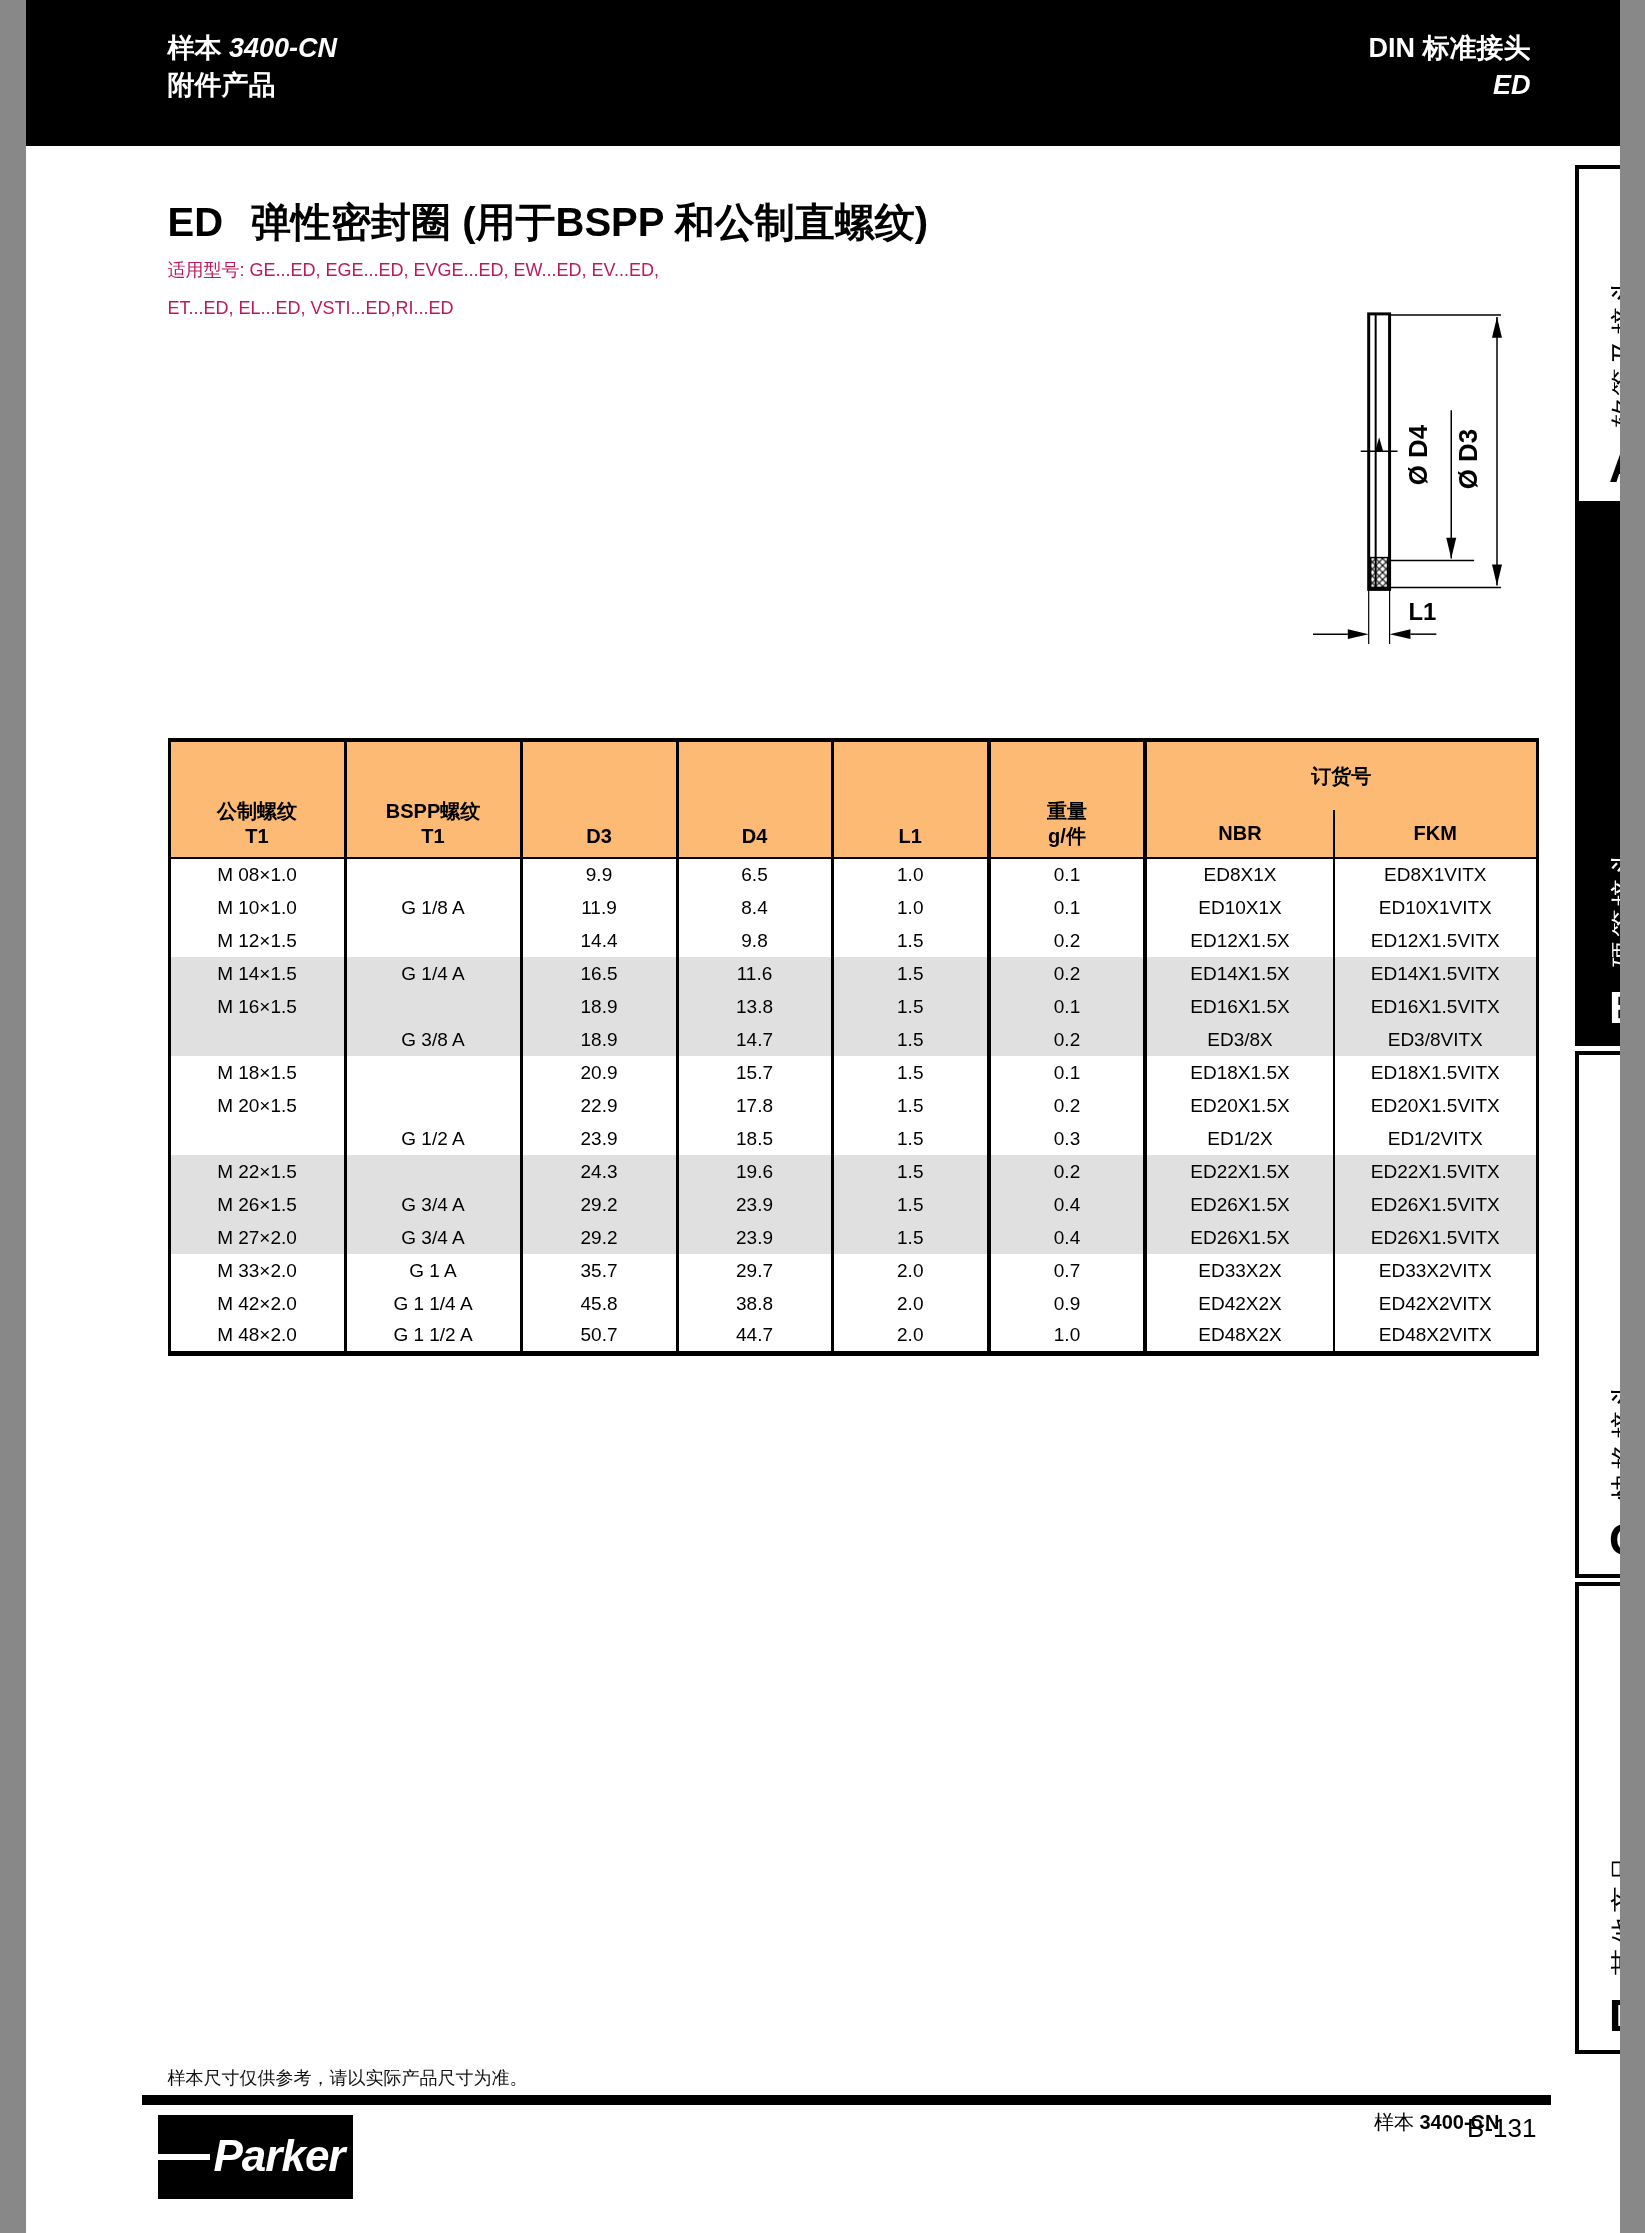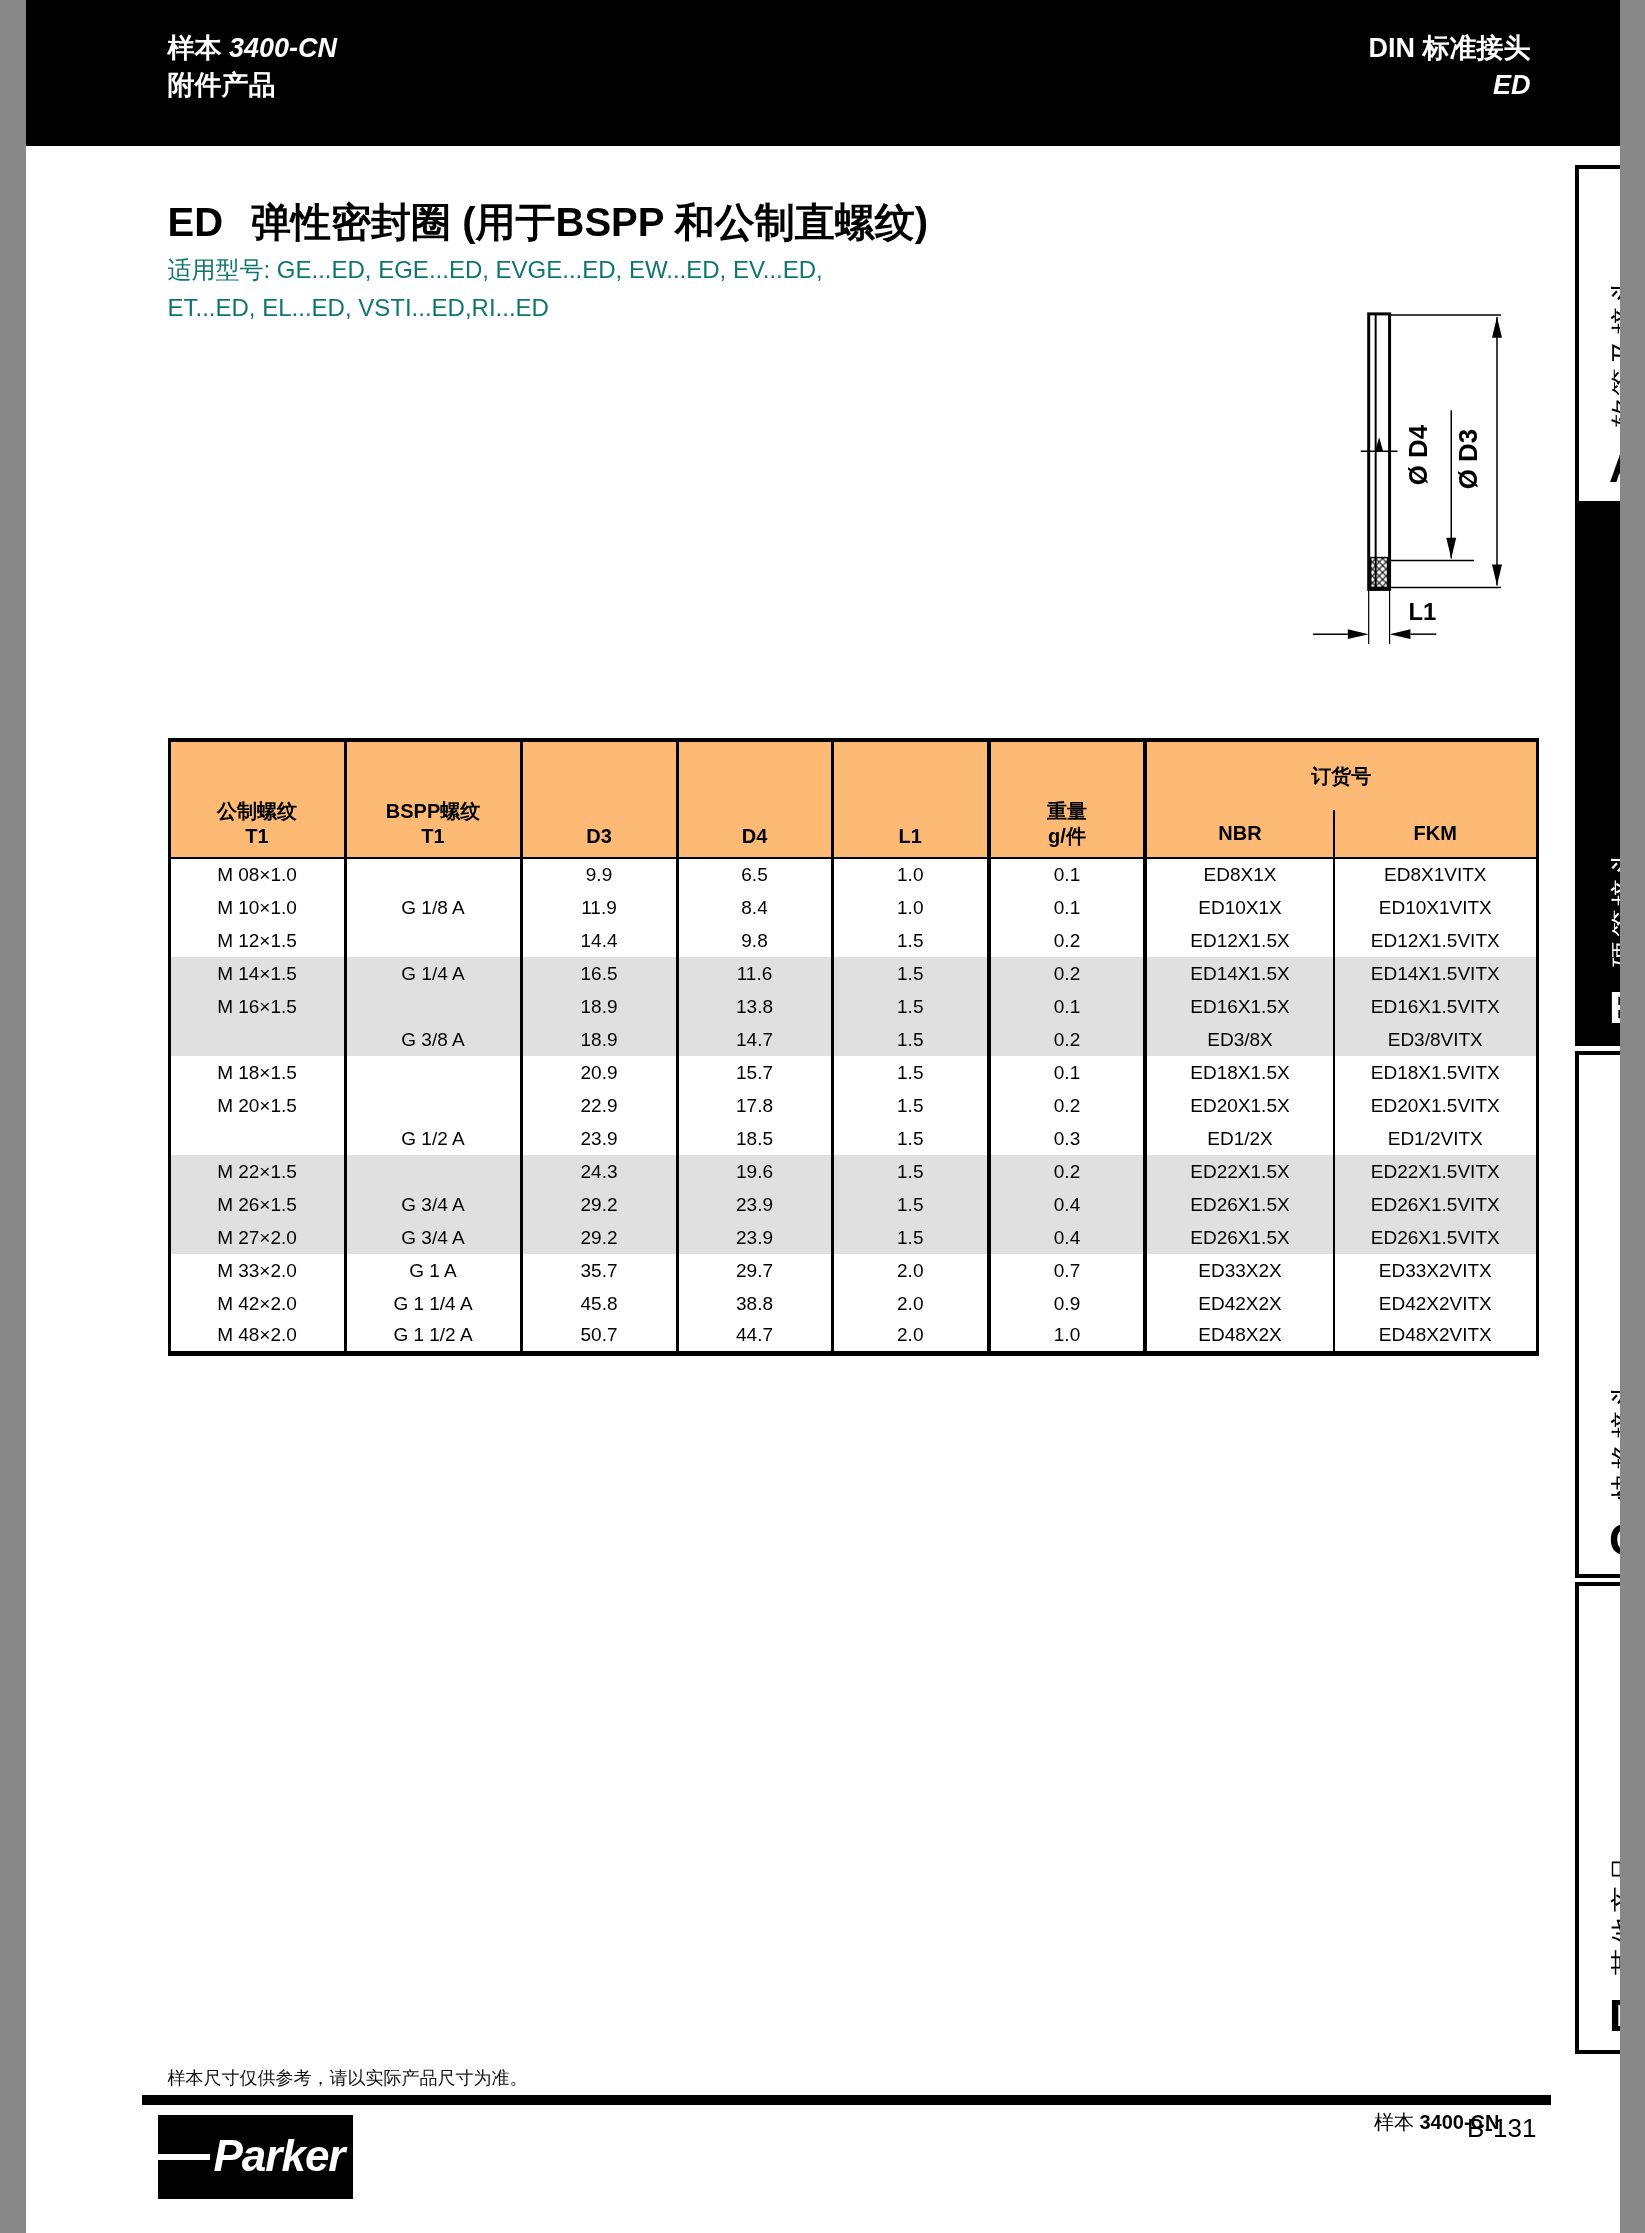--- a/index.html
+++ b/index.html
@@ -22,21 +22,21 @@
   .italic { font-style:italic; }
 
   
   .title-row {
     position:absolute; left:142px; top:195px;
     font-size:40px; font-weight:bold; white-space:nowrap;
   }
   .title-row .title-code { margin-right:28px; }
   .subtitle {
     position:absolute; left:142px; top:251px;
-    font-size:24px; line-height:38px; color:#0f766e;
+    font-size:18px; line-height:38px; color:#be185d;
   }
 
   
   .diagram { position:absolute; left:1259px; top:294px; width:239px; height:368px; }
 
   
   table.spec {
     position:absolute; left:142px; top:738px; width:1369px;
     border-collapse:collapse; table-layout:fixed;
     font-size:19px;

